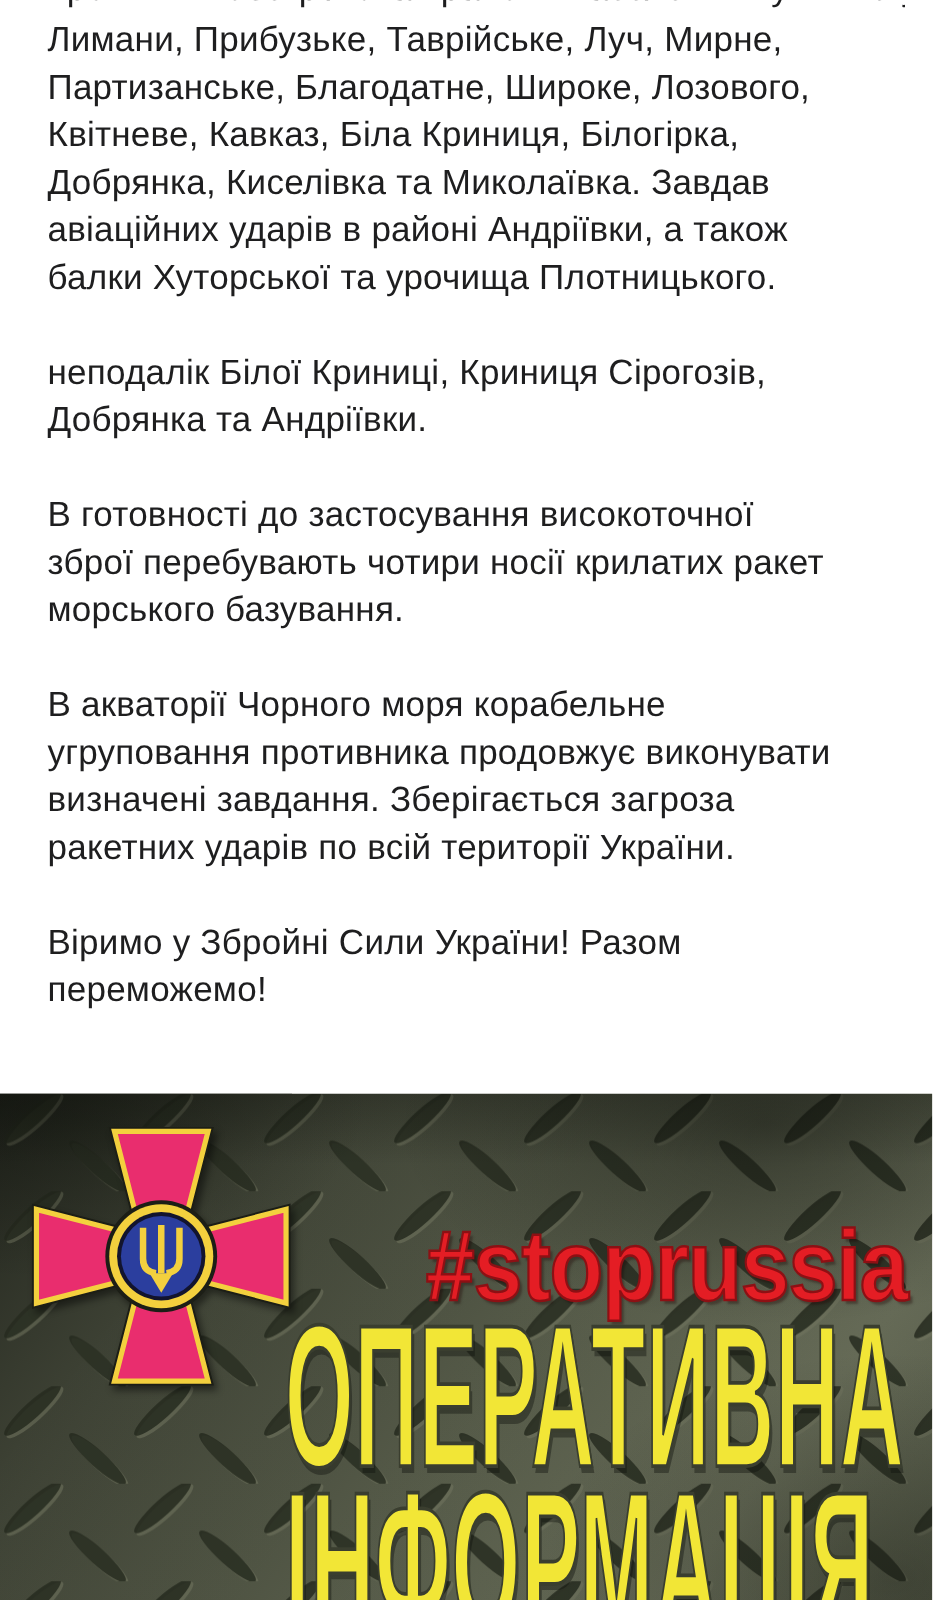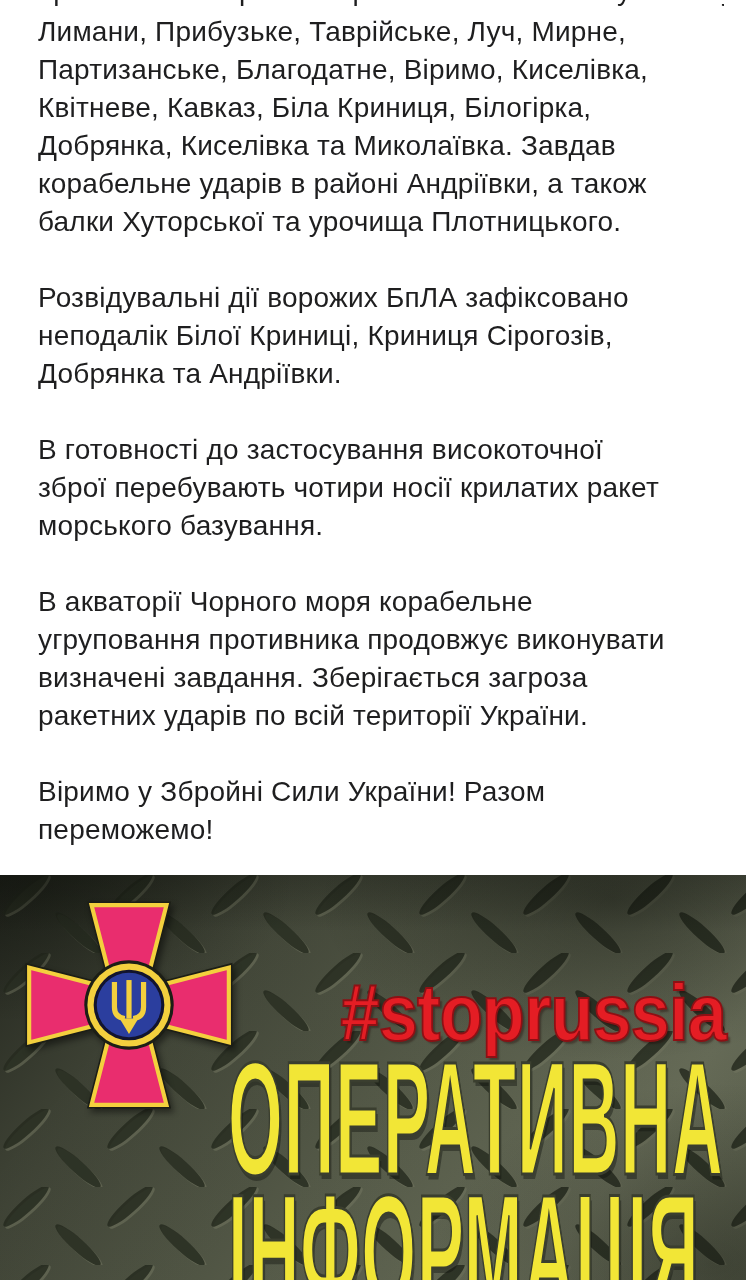--- a/index.html
+++ b/index.html
@@ -104,28 +104,27 @@
 
 <div class="page">
 
   <div class="post-text">
     <div class="clipped-line">
       <span>противник обстрілював райони населених пунктів Лупареве, у</span>
     </div>
     <div>
         <div class="paragraph">
           <div class="line">Лимани, Прибузьке, Таврійське, Луч, Мирне,</div>
-          <div class="line">Партизанське, Благодатне, Віримо, Киселівка,</div>
+          <div class="line">Партизанське, Благодатне, Широке, Лозового,</div>
           <div class="line">Квітневе, Кавказ, Біла Криниця, Білогірка,</div>
           <div class="line">Добрянка, Киселівка та Миколаївка. Завдав</div>
-          <div class="line">корабельне ударів в районі Андріївки, а також</div>
+          <div class="line">авіаційних ударів в районі Андріївки, а також</div>
           <div class="line">балки Хуторської та урочища Плотницького.</div>
         </div>
         <div class="paragraph">
-          <div class="line">Розвідувальні дії ворожих БпЛА зафіксовано</div>
           <div class="line">неподалік Білої Криниці, Криниця Сірогозів,</div>
           <div class="line">Добрянка та Андріївки.</div>
         </div>
         <div class="paragraph">
           <div class="line">В готовності до застосування високоточної</div>
           <div class="line">зброї перебувають чотири носії крилатих ракет</div>
           <div class="line">морського базування.</div>
         </div>
         <div class="paragraph">
           <div class="line">В акваторії Чорного моря корабельне</div>

